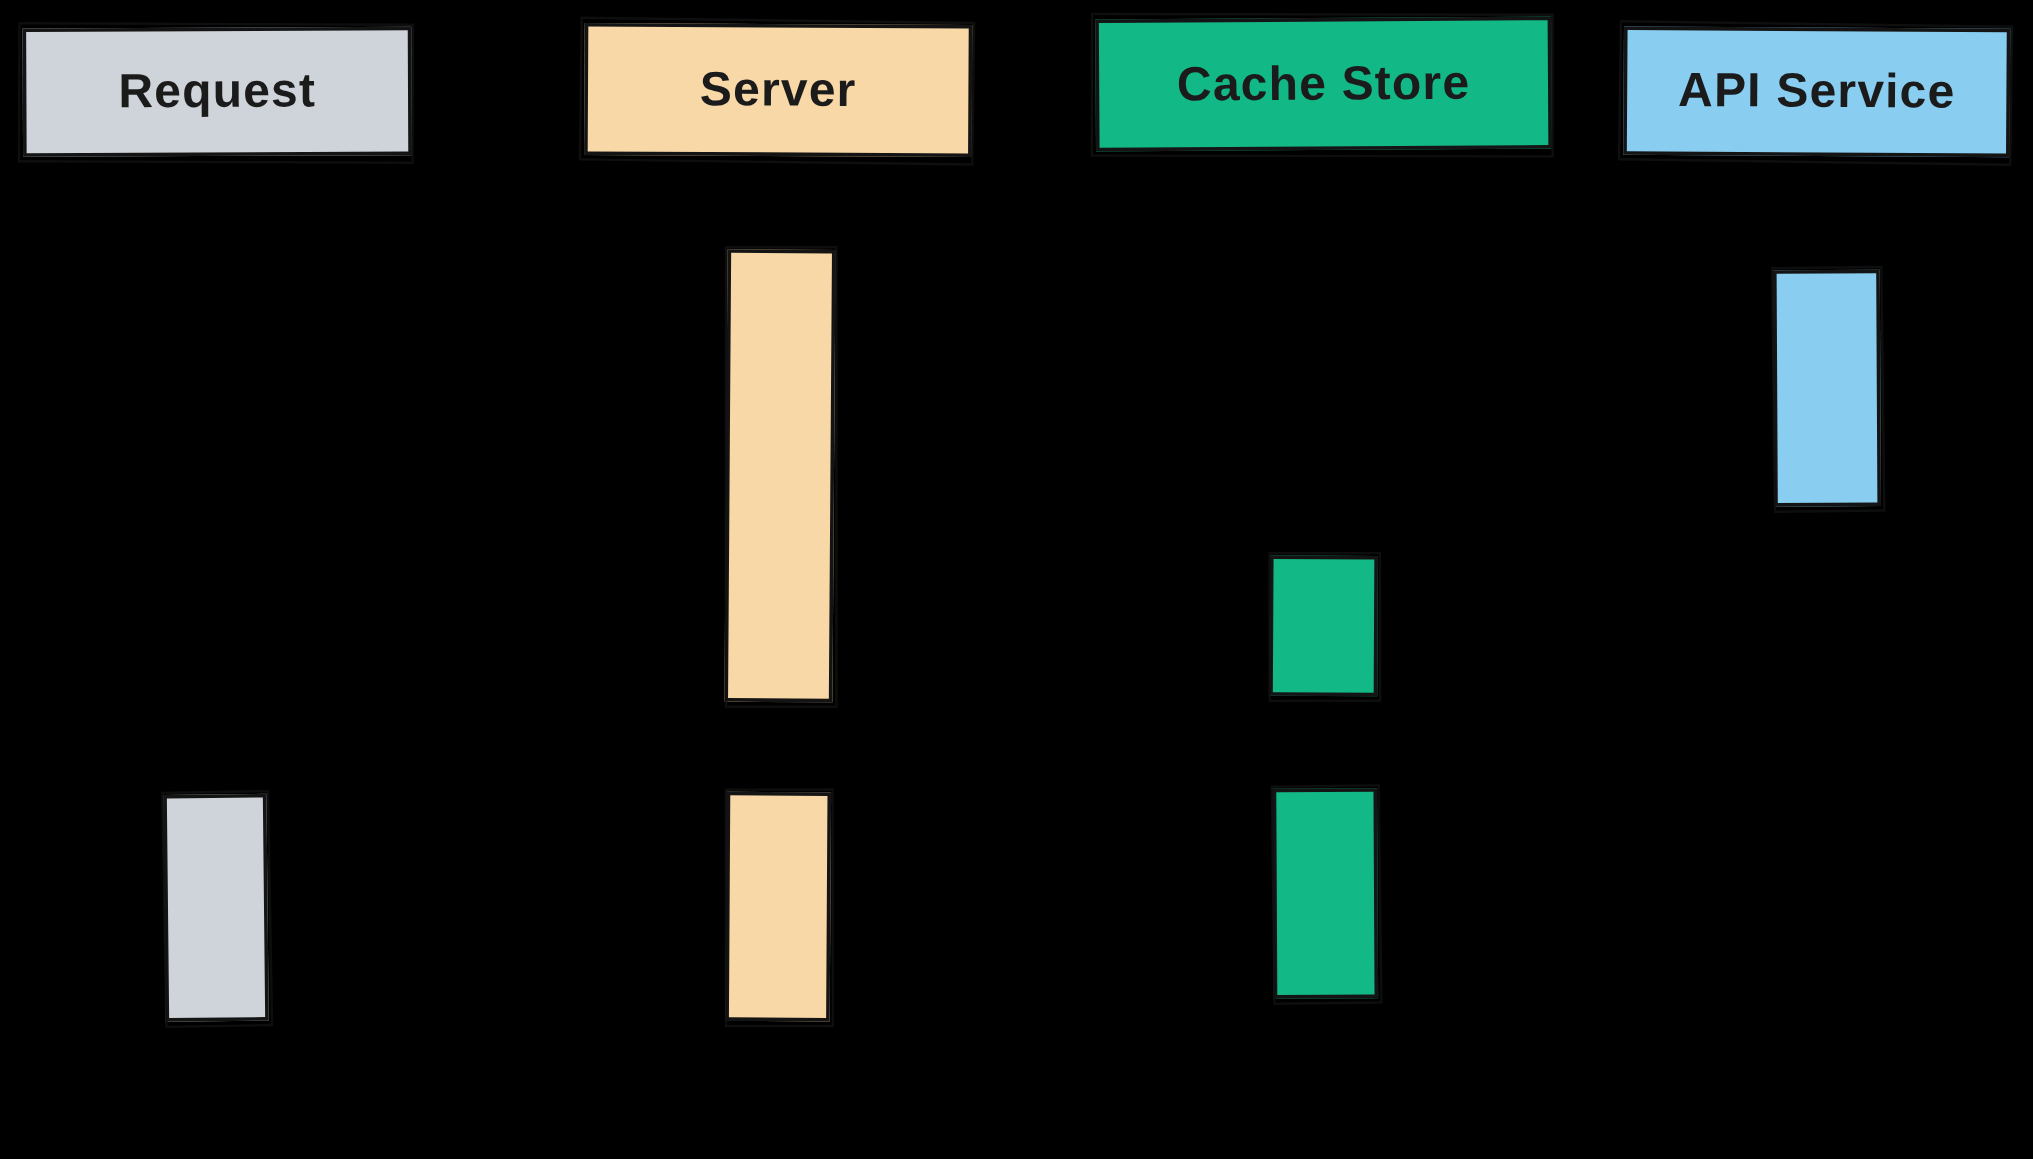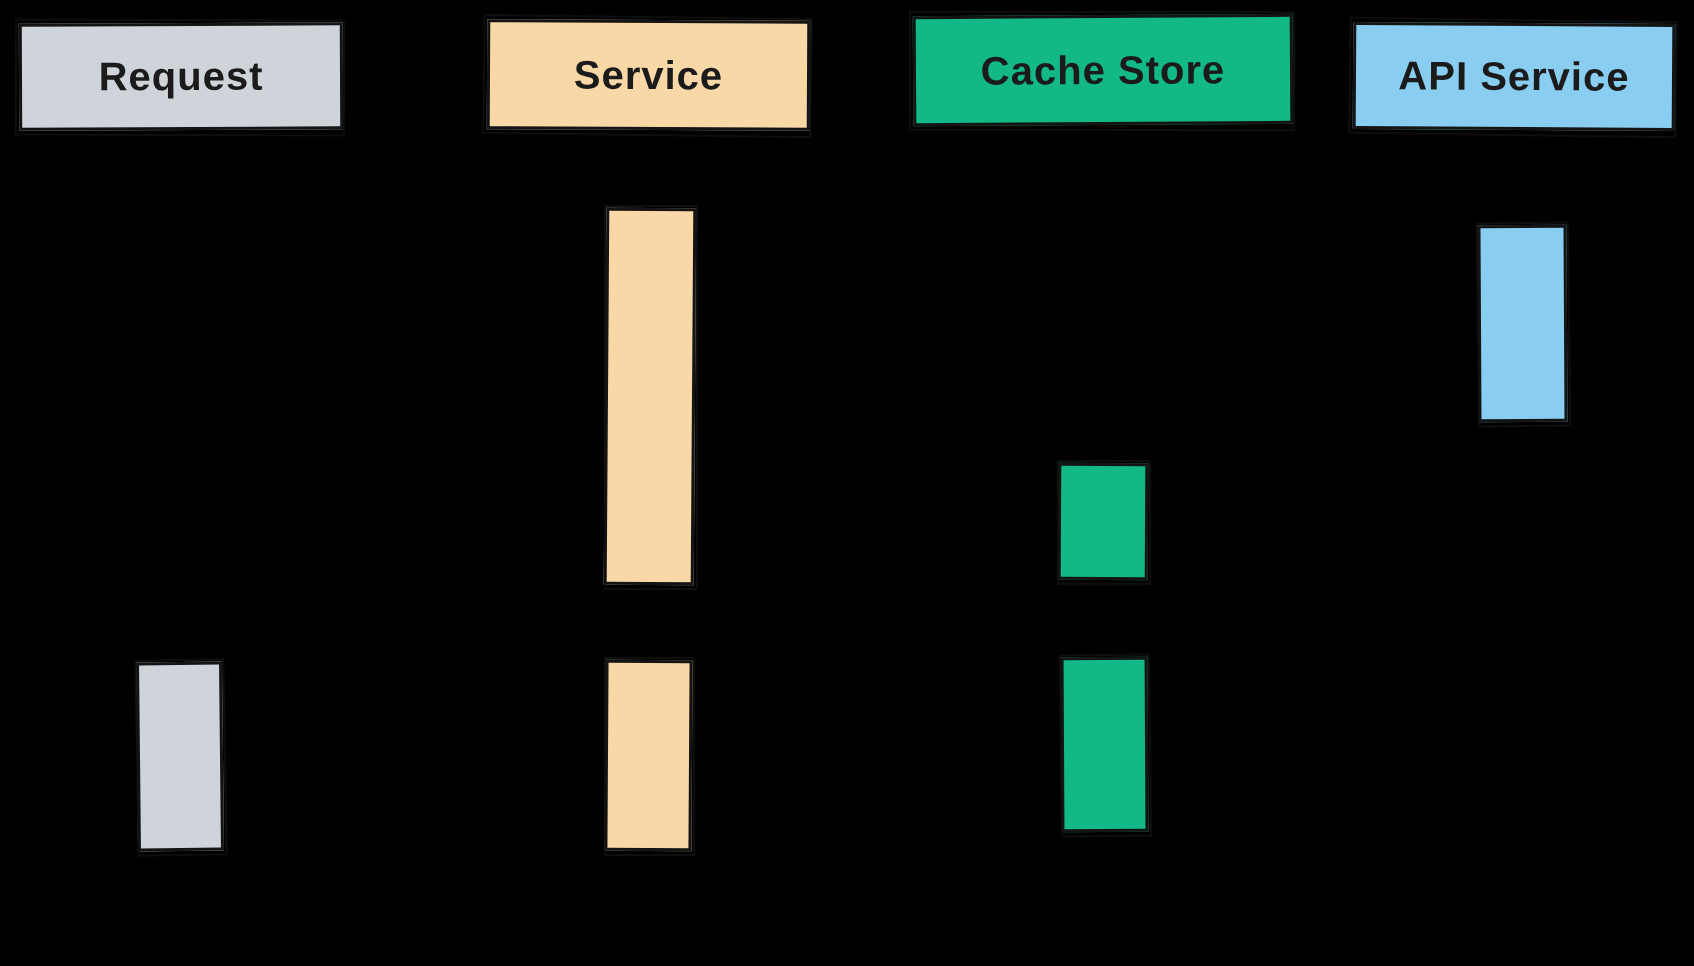--- a/index.html
+++ b/index.html
@@ -59,21 +59,21 @@
 </head>
 <body>
 
 <div class="stage">
 
   <div class="pbox box-request">
     <span class="plabel">Request</span>
   </div>
 
   <div class="pbox box-server">
-    <span class="plabel">Service</span>
+    <span class="plabel">Server</span>
   </div>
 
   <div class="pbox box-cache">
     <span class="plabel">Cache Store</span>
   </div>
 
   <div class="pbox box-api">
     <span class="plabel">API Service</span>
   </div>
 

